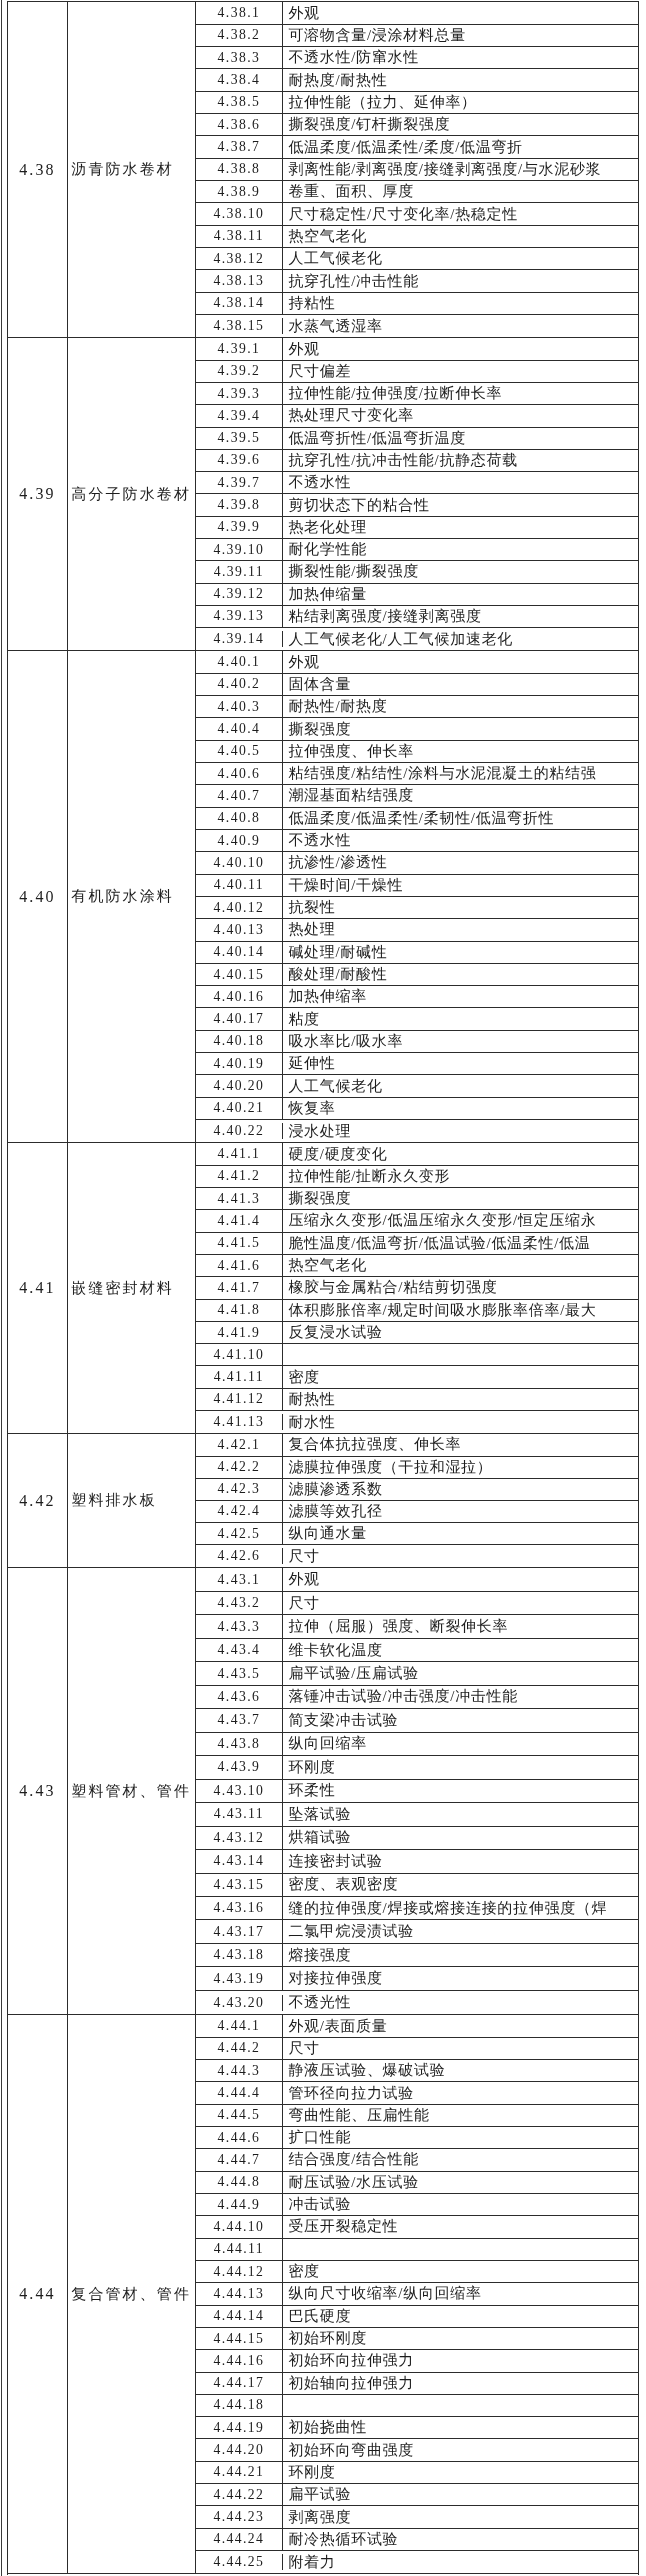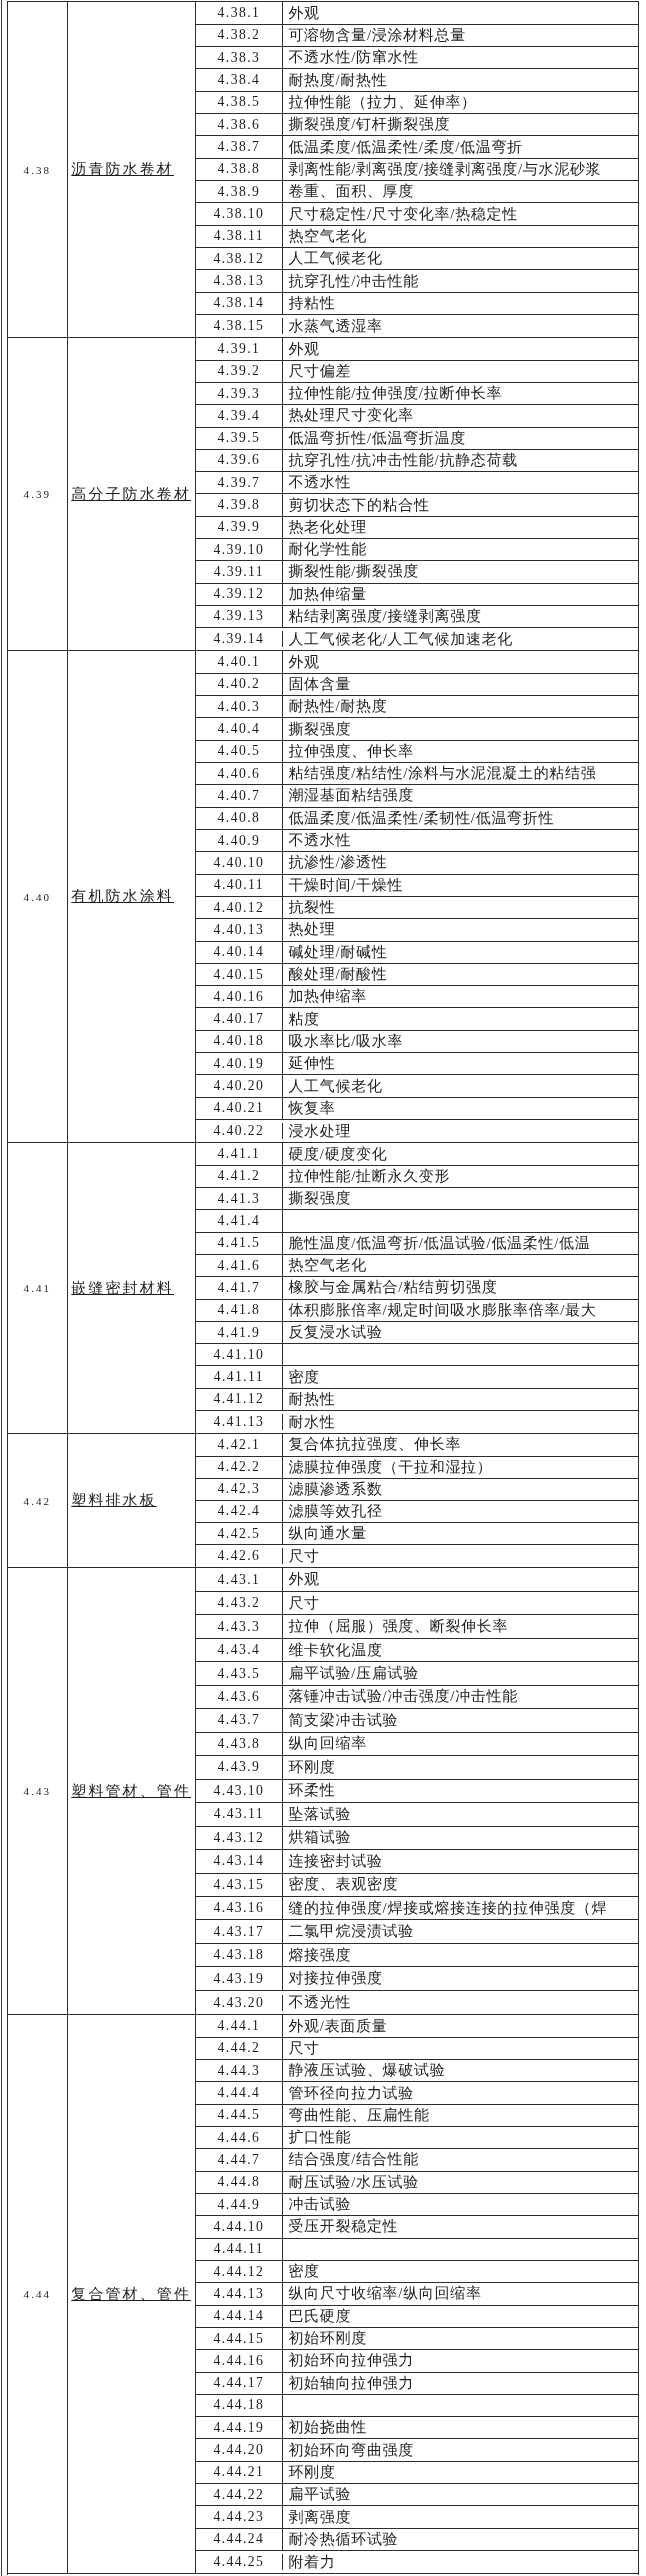--- a/index.html
+++ b/index.html
@@ -34,34 +34,33 @@
   .group{
     display:flex;
     box-sizing:border-box;
     border-bottom:1.4px solid #2c2c2c;
   }
   .cellA{
     flex:0 0 60px;
     box-sizing:border-box;
     border-right:1.4px solid #2c2c2c;
     display:flex; align-items:center; justify-content:center;
-    font-size:11px;
+    font-size:16px;
     letter-spacing:2.1px;
   }
   .cellB{
     flex:0 0 128px;
     box-sizing:border-box;
     border-right:1.4px solid #2c2c2c;
     display:flex; align-items:center;
     padding-left:3.4px;
     font-size:15px;
     letter-spacing:2.1px;
     white-space:nowrap;
     overflow:hidden;
-    text-decoration:underline;
   }
   .rows{
     flex:1 1 auto;
     display:grid;
     grid-auto-rows:1fr;
   }
   .row{
     display:flex;
     box-sizing:border-box;
     border-bottom:1.1px solid #2c2c2c;
@@ -326,20 +325,21 @@
           <div class="row">
             <div class="cellC">4.41.2</div>
             <div class="cellD">拉伸性能/扯断永久变形</div>
           </div>
           <div class="row">
             <div class="cellC">4.41.3</div>
             <div class="cellD">撕裂强度</div>
           </div>
           <div class="row">
             <div class="cellC">4.41.4</div>
+            <div class="cellD">压缩永久变形/低温压缩永久变形/恒定压缩永</div>
           </div>
           <div class="row">
             <div class="cellC">4.41.5</div>
             <div class="cellD">脆性温度/低温弯折/低温试验/低温柔性/低温</div>
           </div>
           <div class="row">
             <div class="cellC">4.41.6</div>
             <div class="cellD">热空气老化</div>
           </div>
           <div class="row">

